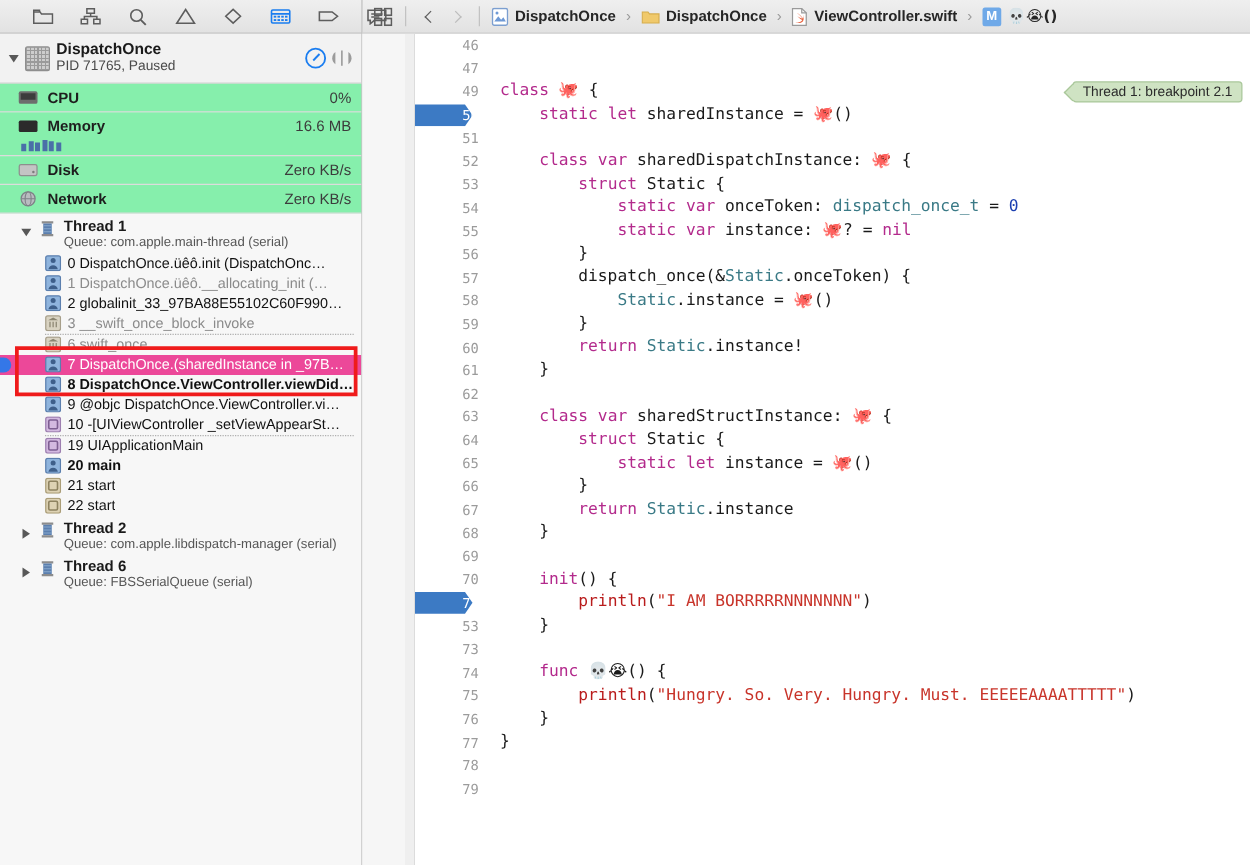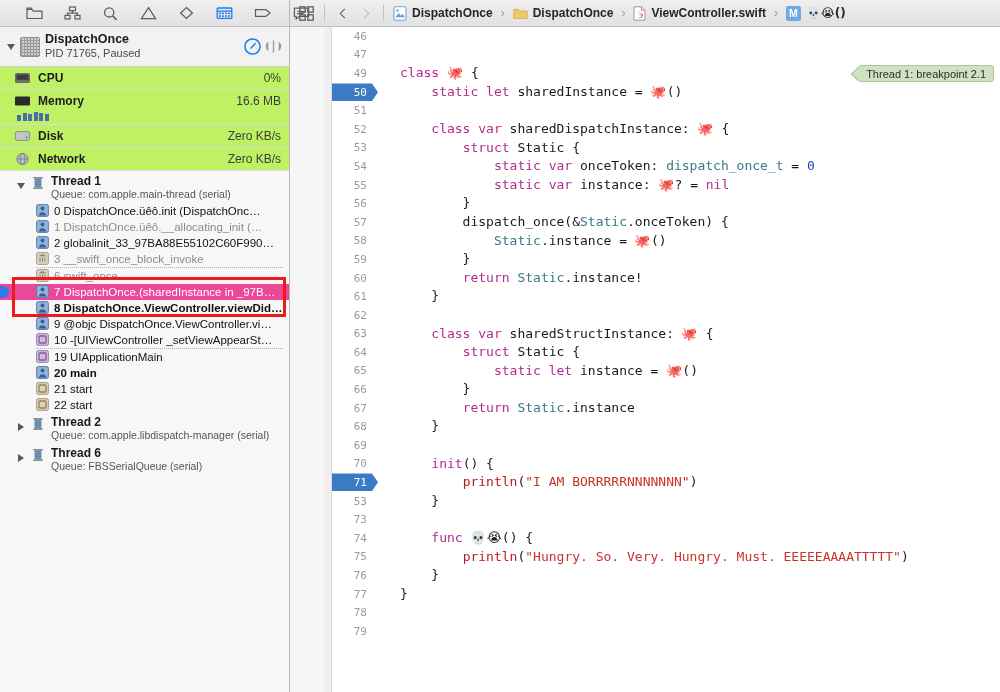--- a/index.html
+++ b/index.html
@@ -53,21 +53,21 @@
   #proc-text { flex: 1; line-height: 1.25; }
   #proc-name { font-size: 12.5px; font-weight: bold; color: #1a1a1a; }
   #proc-status { font-size: 11px; color: #4a4a4a; }
   .gauge-ico { width: 19px; height: 19px; flex: 0 0 19px; margin-left: 2px; }
 
   
   .gauge-row {
     border-bottom: 1px solid #dcdcdc;
     padding: 4px 8px 4px 14px;
     display: flex; align-items: center;
-    background: #bef264;
+    background: #86efac;
   }
   .gauge-row.tall { display: block; padding-bottom: 3px; }
   .grow-inner { display: flex; align-items: center; }
   .g-icon { width: 17px; height: 14px; flex: 0 0 17px; margin-right: 7px; }
   .g-label { font-size: 12px; font-weight: bold; color: #1e1e1e; flex: 1; }
   .g-value { font-size: 12px; color: #3c3c3c; }
   #mem-spark { display: flex; gap: 1.5px; margin: 3px 0 0 3px; height: 10px; align-items: flex-end; }
   #mem-spark i { width: 4px; background: #4a6fa8; display: block; }
 
   
@@ -136,21 +136,21 @@
   
   #code-area { flex: 1; display: flex; position: relative; overflow: hidden; background: #fff; }
   #gutter {
     width: 42px; min-width: 42px; background: #f6f6f6;
     border-right: 1px solid #dcdcdc; position: relative;
   }
   #gutter-fold { position: absolute; right: 0; top: 0; width: 7px; height: 100%; background: #efefef; }
   #code-rows { flex: 1; position: relative; }
   .row { height: 18.6px; position: relative; display: flex; align-items: center; }
   .ln {
-    position: absolute; left: 0; width: 42px; height: 18.6px;
+    position: absolute; left: 16px; width: 42px; height: 18.6px;
     display: flex; align-items: center; justify-content: flex-end;
     padding-right: 7px;
     font-family: "DejaVu Sans Mono", monospace; font-size: 11px; color: #9b9b9b;
     z-index: 2;
   }
   .bp-chevron {
     position: absolute; left: 0; top: 0; width: 48px; height: 18.6px; z-index: 1;
   }
   .bp-chevron svg { display: block; }
   .code {

